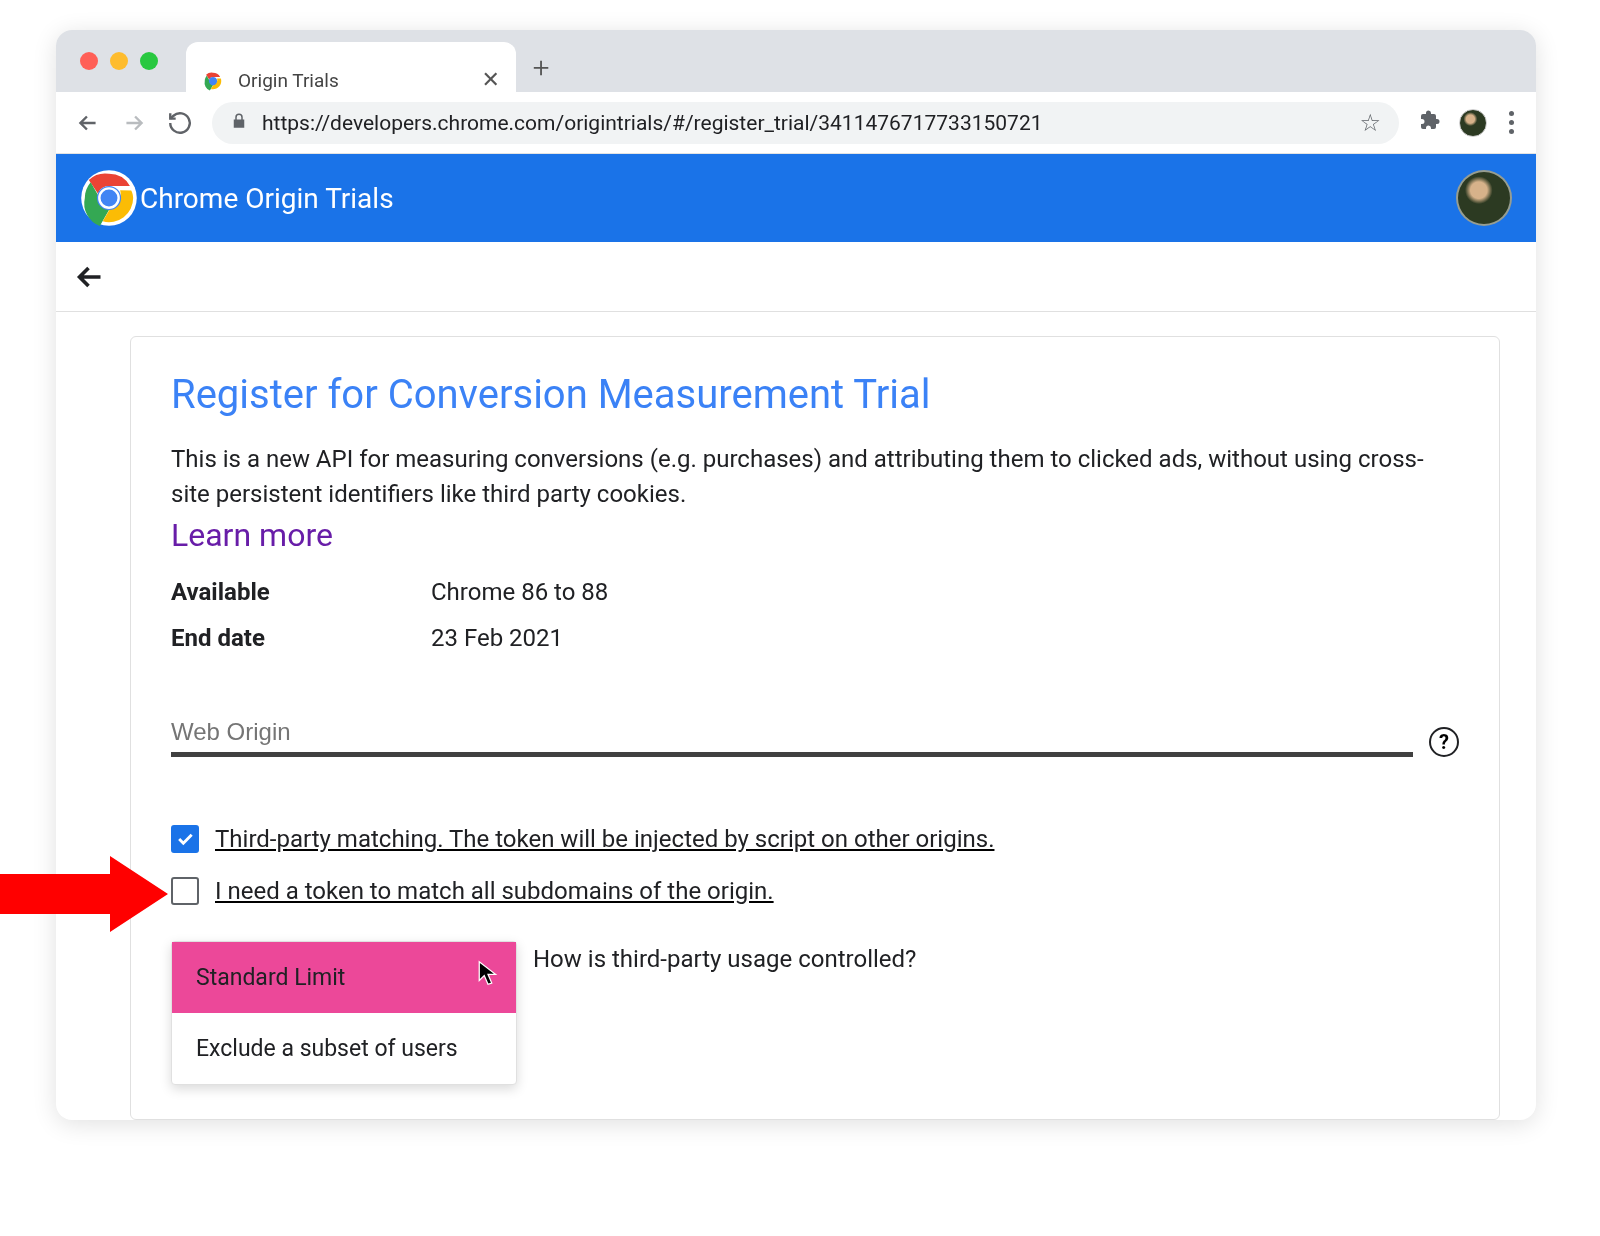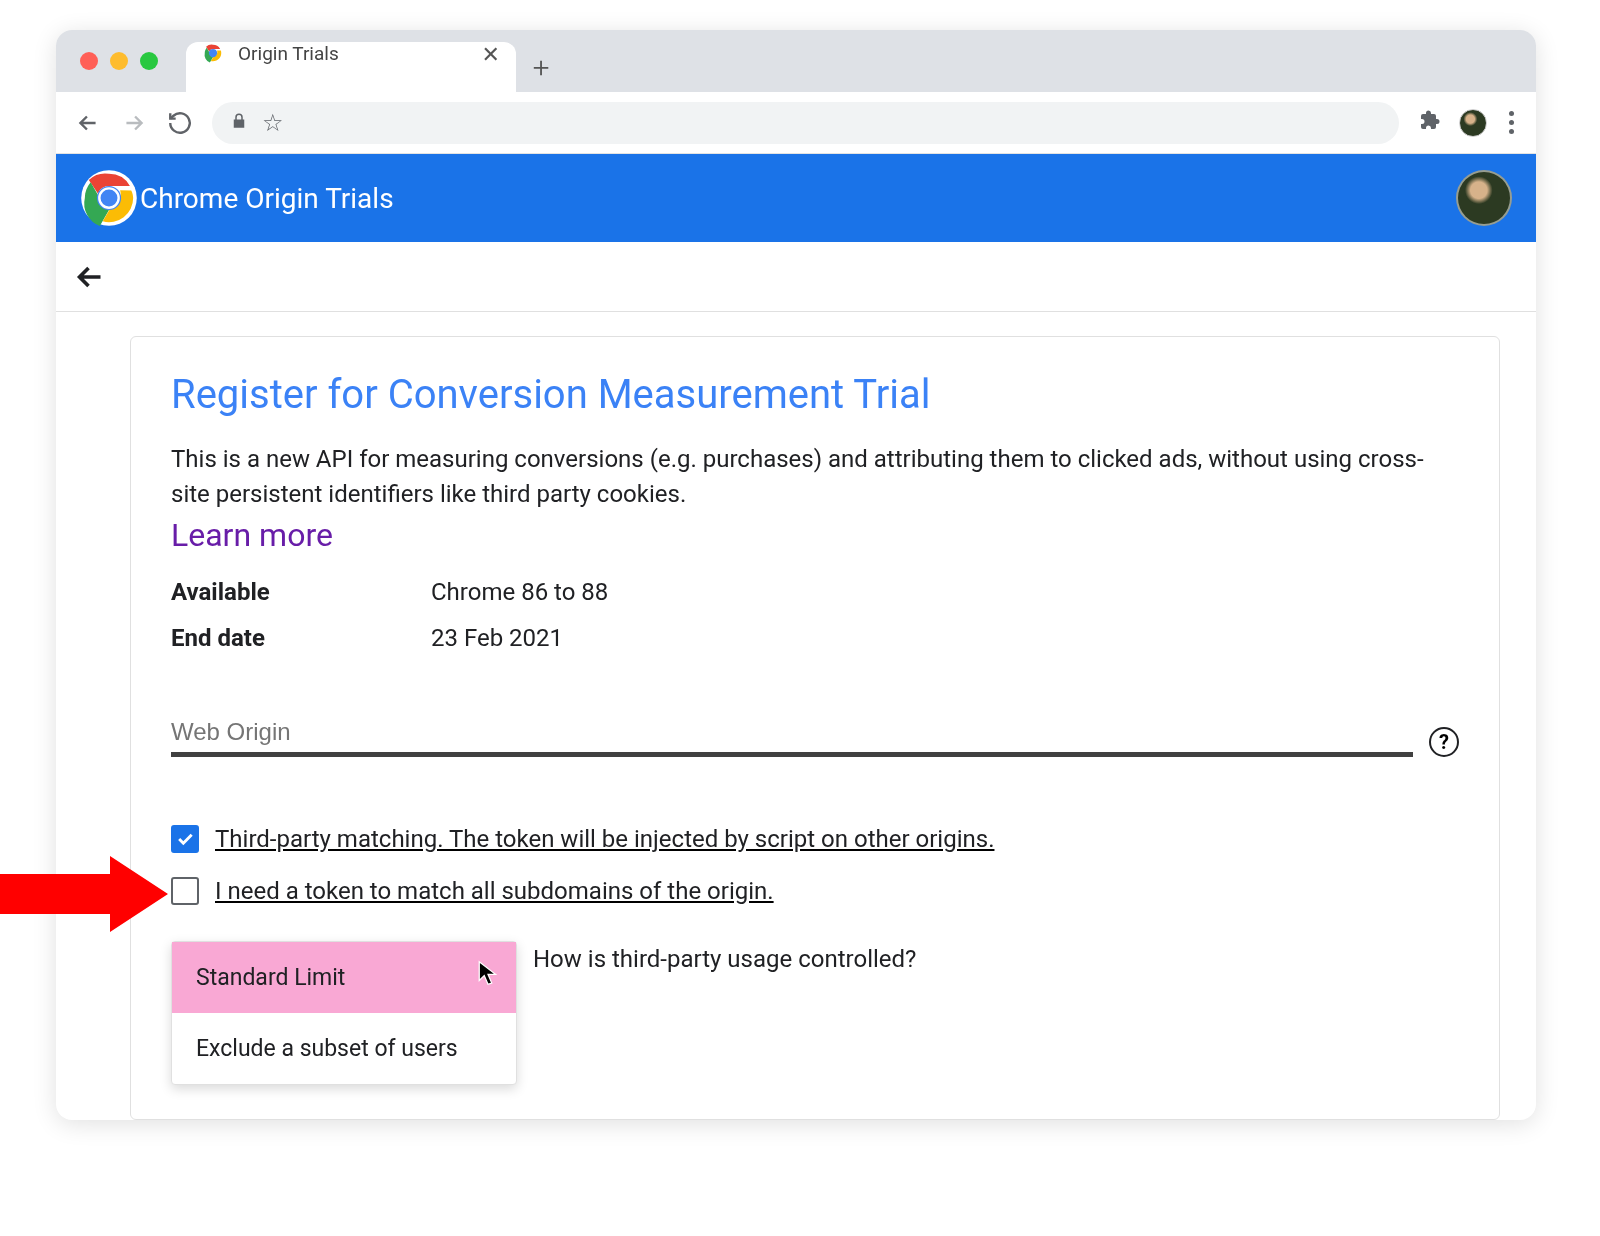--- a/index.html
+++ b/index.html
@@ -28,21 +28,21 @@
     align-items: flex-end;
   }
   .traffic { display:flex; gap:12px; padding: 0 0 22px 24px; }
   .dot { width:18px; height:18px; border-radius:50%; }
   .dot.red{background:#ff5f57;} .dot.yellow{background:#febc2e;} .dot.green{background:#28c840;}
   .tab {
     margin-left: 28px;
     width: 330px; height: 50px;
     background: #fff;
     border-radius: 12px 12px 0 0;
-    display:flex; align-items:flex-start;
+    display:flex; align-items:flex-end;
     padding: 0 16px;
     gap: 14px;
     font-size: 19px;
     color: #444;
   }
   .tab .favicon { width:22px; height:22px; }
   .tab .title { flex:1; white-space:nowrap; overflow:hidden; text-overflow:ellipsis; }
   .tab .close { font-size:22px; color:#555; cursor:pointer; }
   .newtab { width:50px; display:flex; align-items:center; justify-content:center; font-size:28px; color:#555; height:50px; }
   .addrbar {
@@ -121,21 +121,21 @@
   .cbox.checked svg { stroke:#fff; }
   .limit-area { margin-top:36px; display:flex; gap:16px; position:relative;}
   .dropdown {
     width:346px;
     background:#fff;
     border:1px solid #e0e0e0;
     box-shadow: 0 4px 12px rgba(0,0,0,0.15);
     border-radius:4px;
   }
   .dd-item { padding:22px 24px; font-size:23px; color:#202124; }
-  .dd-item.sel { background:#f9a8d4; position:relative;}
+  .dd-item.sel { background:#ec4899; position:relative;}
   .dd-item.sel .cursor { position:absolute; right:18px; top:18px; }
   .right-col { display:flex; flex-direction:column; font-size:24px; color:#202124; padding-top:4px;}
   
   .arrow {
     position:absolute;
     left:0; top:856px;
     width:168px; height:76px;
     z-index:50;
   }
 </style>
@@ -183,20 +183,21 @@
           <path d="M3 12a9 9 0 1 0 3-6.7L3 8"></path>
           <path d="M3 3v5h5"></path>
         </svg>
     </span>
     <div class="omnibox">
       <span class="lock">
         <svg width="18" height="18" viewBox="0 0 24 24" fill="currentColor">
             <path d="M17 10V7a5 5 0 0 0-10 0v3H5v11h14V10h-2zm-8-3a3 3 0 1 1 6 0v3H9V7z"></path>
           </svg>
       </span>
+      <span class="url">https://developers.chrome.com/origintrials/#/register_trial/3411476717733150721</span>
       <span class="star">☆</span>
     </div>
     <span class="ext-ico">
       <svg width="24" height="24" viewBox="0 0 24 24" fill="currentColor">
           <path d="M20 11h-1V8a2 2 0 0 0-2-2h-3V5a2.5 2.5 0 0 0-5 0v1H6a2 2 0 0 0-2 2v3h1a2.5 2.5 0 0 1 0 5H4v3a2 2 0 0 0 2 2h3v-1a2.5 2.5 0 0 1 5 0v1h3a2 2 0 0 0 2-2v-3h1a2.5 2.5 0 0 0 0-5z"></path>
         </svg>
     </span>
     <span class="avatar-sm"></span>
     <span class="menu-dots">
       <span class="d"></span>

